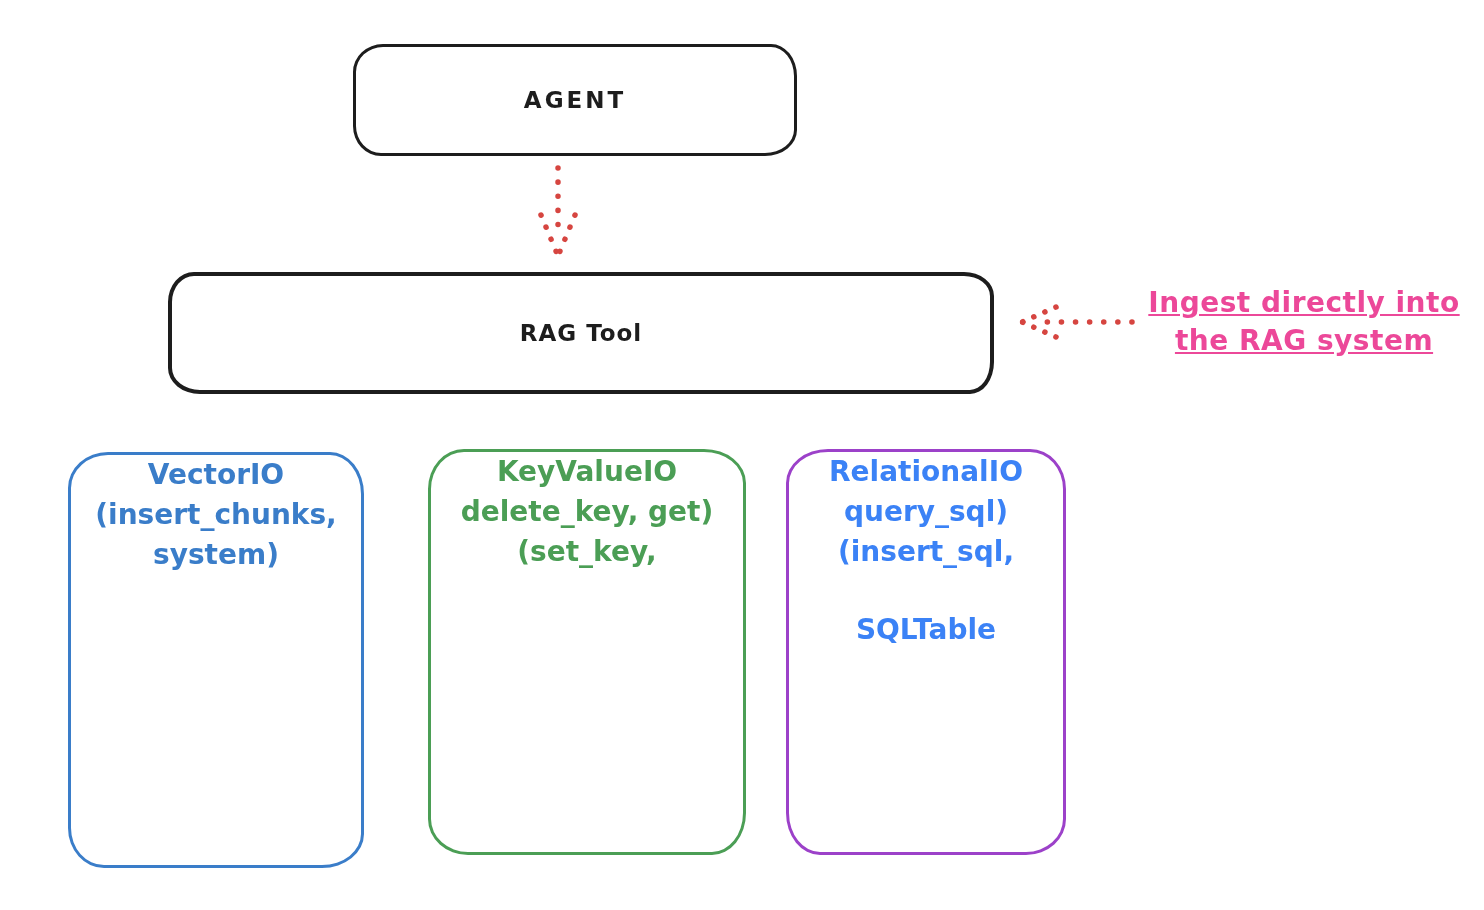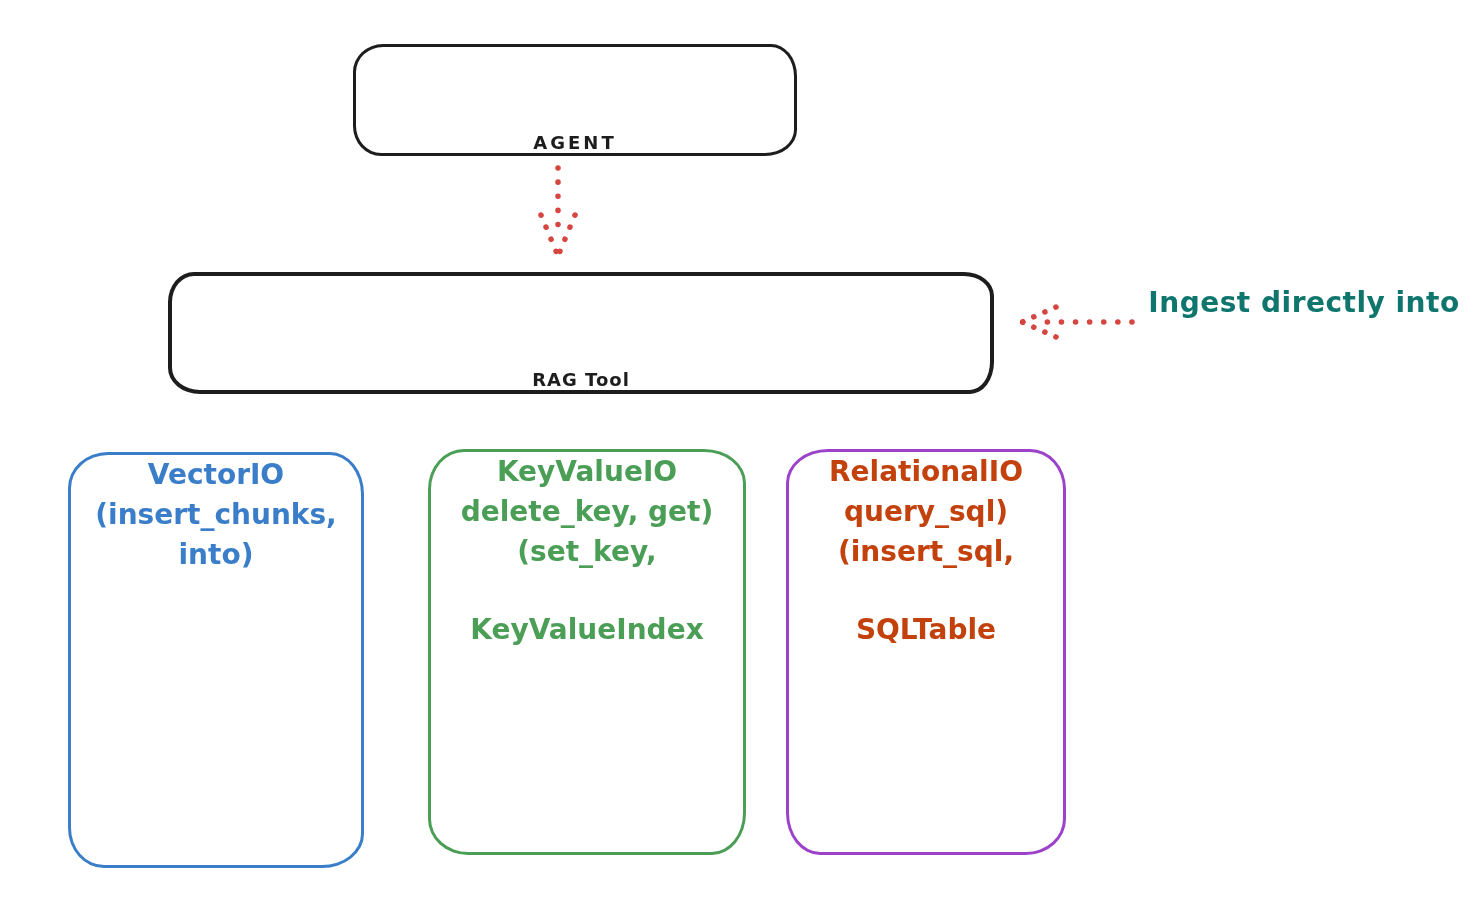--- a/index.html
+++ b/index.html
@@ -8,23 +8,23 @@
     font-family: "DejaVu Sans", "Liberation Sans", sans-serif;
     width: 1484px; height: 910px; position: relative; overflow: hidden;
   }
   .canvas { position: absolute; left: 0; top: 0; width: 1484px; height: 910px; background: #ffffff; }
 
   
   .node {
     position: absolute;
     border: 3.5px solid #1d1d1d;
     background: #ffffff;
-    display: flex; align-items: flex-end; justify-content: center;
+    display: flex; align-items: center; justify-content: center;
     color: #1d1d1d;
-    font-size: 18px; font-weight: 700; letter-spacing: 1.5px;
+    font-size: 23px; font-weight: 700; letter-spacing: 1.5px;
   }
   .node-agent {
     left: 353px; top: 44px; width: 444px; height: 112px;
     border-radius: 30px 26px 32px 28px / 28px 32px 26px 30px;
     letter-spacing: 3px;
   }
   .node-rag {
     left: 168px; top: 272px; width: 826px; height: 122px;
     border-width: 4px;
     border-radius: 26px 30px 24px 32px / 30px 24px 32px 26px;
@@ -46,30 +46,31 @@
     border-color: #3a7dc9; color: #3a7dc9;
     border-radius: 40px 34px 42px 36px / 36px 42px 34px 40px;
   }
   .storage-keyvalue {
     left: 428px; top: 449px; width: 318px; height: 406px;
     border-color: #4b9e55; color: #4b9e55;
     border-radius: 36px 42px 34px 40px / 40px 34px 42px 36px;
   }
   .storage-relational {
     left: 786px; top: 449px; width: 280px; height: 406px;
-    border-color: #9c41c9; color: #c2410c;
+    border-color: #9c41c9; color: #3b82f6;
     border-radius: 42px 36px 40px 34px / 34px 40px 36px 42px;
   }
 
   
   .annotation {
     position: absolute; left: 1128px; top: 284px; width: 352px;
-    color: #0f766e; text-align: center;
+    color: #ec4899; text-align: center;
     font-size: 28px; font-weight: 700; line-height: 38px;
     letter-spacing: 0.5px;
+    text-decoration: underline;
   }
 
   .arrow-svg { position: absolute; }
 </style>
 </head>
 <body>
 
 <div class="canvas">
 
   <div class="node node-agent">
@@ -91,33 +92,33 @@
   <svg class="arrow-svg" style="left:1012px; top:300px;" width="128" height="44" viewBox="0 0 128 44">
     <g stroke="#d64540" stroke-width="5.5" stroke-linecap="round" fill="none">
       <line x1="120" y1="22" x2="34" y2="22" stroke-dasharray="0.1 14"></line>
       <line x1="44" y1="7" x2="10" y2="22" stroke-dasharray="0.1 12"></line>
       <line x1="44" y1="37" x2="10" y2="22" stroke-dasharray="0.1 12"></line>
     </g>
   </svg>
 
   <div class="annotation">
     <div>Ingest directly into</div>
+    <div>the RAG system</div>
   </div>
 
   <div class="storage storage-vector">
     <div>VectorIO</div>
     <div>(insert_chunks,</div>
-    <div>into)</div>
+    <div>system)</div>
   </div>
 
   <div class="storage storage-keyvalue">
     <div>KeyValueIO</div>
     <div>delete_key, get)</div>
     <div>(set_key,</div>
-    <div class="index-label">KeyValueIndex</div>
   </div>
 
   <div class="storage storage-relational">
     <div>RelationalIO</div>
     <div>query_sql)</div>
     <div>(insert_sql,</div>
     <div class="index-label">SQLTable</div>
   </div>
 
 </div>

